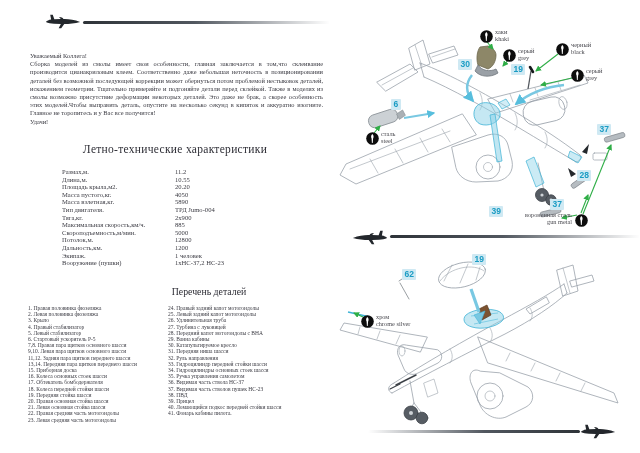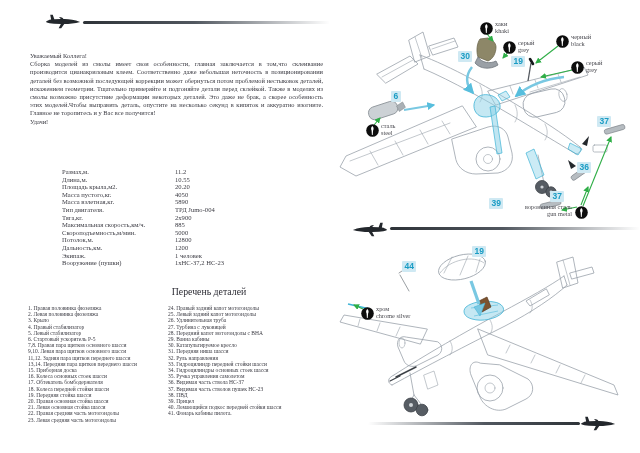--- a/index.html
+++ b/index.html
@@ -22,21 +22,21 @@
   .spec-table{font-size:6.6px;line-height:7.6px;}
   .spec-row{display:flex;}
   .spec-label{width:113px;}
   .spec-value{}
 
   
   .parts-title{width:332px;text-align:center;font-size:9.8px;color:#2d2d35;padding-left:43px;}
   .plist{font-size:5.5px;line-height:6.2px;white-space:nowrap;}
 
   
-  .right-col{left:330px;top:0;width:310px;height:320px;}
+  .right-col{left:330px;top:8px;width:310px;height:320px;}
   .callout{font-family:"Liberation Sans","DejaVu Sans",sans-serif;font-size:8.5px;font-weight:bold;
            color:#1a9cc4;background:#cfe9f3;padding:0 2.5px;border-radius:1px;line-height:11px;}
   .chip{width:13px;height:13px;}
   .chip-label{font-size:6.3px;line-height:6.8px;color:#4a4a50;white-space:nowrap;}
   .chip-label.right-align{text-align:right;}
   svg{display:block;}
 </style>
 </head>
 <body>
 
@@ -60,20 +60,21 @@
       </svg>
     <div class="abs rule-line rule-right" style="left:38px;top:8px;width:247px;"></div>
   </div>
 
   <div class="abs intro" style="left:30px;top:52px;">
     <p>Уважаемый Коллега!</p>
     <p>Сборка моделей из смолы имеет свои особенности, главная заключается в том,что склеивание производится цианакриловым клеем. Соответственно даже небольшая неточность в позиционировании деталей без возможной последующей коррекции может обернуться потом проблемой нестыковок деталей, искажением геометрии. Тщательно примеряйте и подгоняйте детали перед склейкой. Также в моделях из смолы возможно присутствие деформации некоторых деталей. Это даже не брак, а скорее особенность этих моделей.Чтобы выправить деталь, опустите на несколько секунд в кипяток и аккуратно изогните. Главное не торопитесь и у Вас все получится!</p>
     <p class="last">Удачи!</p>
   </div>
 
+  <div class="abs sec-title" style="left:0;top:143px;">Летно-технические характеристики</div>
   <div class="abs spec-table" style="left:62px;top:168px;">
     <div class="spec-row">
         <span class="spec-label">Размах,м.</span>
         <span class="spec-value">11.2</span>
       </div>
     <div class="spec-row">
         <span class="spec-label">Длина,м.</span>
         <span class="spec-value">10.55</span>
       </div>
     <div class="spec-row">
@@ -324,25 +325,25 @@
       <div class="abs rule-line rule-left" style="left:0;top:8px;width:212px;"></div>
       <svg class="abs" style="left:212px;top:1px;" width="36" height="18" viewBox="0 0 40 20">
           <use href="#plane-sil"></use>
         </svg>
     </div>
 
     <div class="abs callout" style="left:128px;top:51px;">30</div>
     <div class="abs callout" style="left:181px;top:56px;">19</div>
     <div class="abs callout" style="left:61px;top:91px;">6</div>
     <div class="abs callout" style="left:159px;top:150px;margin-top:48px;">39</div>
-    <div class="abs callout" style="left:247px;top:162px;">36</div>
+    <div class="abs callout" style="left:247px;top:162px;">28</div>
     <div class="abs callout" style="left:267px;top:116px;">37</div>
     <div class="abs callout" style="left:220px;top:191px;">37</div>
 
-    <div class="abs callout" style="left:72px;top:261px;">44</div>
+    <div class="abs callout" style="left:72px;top:261px;">62</div>
     <div class="abs callout" style="left:142px;top:246px;">19</div>
 
     <svg class="abs chip" style="left:150px;top:22px;" viewBox="0 0 13 13">
         <use href="#chip-icon"></use>
       </svg>
     <div class="abs chip-label" style="left:165px;top:21px;">
       <div>хаки</div>
       <div>khaki</div>
     </div>
 

